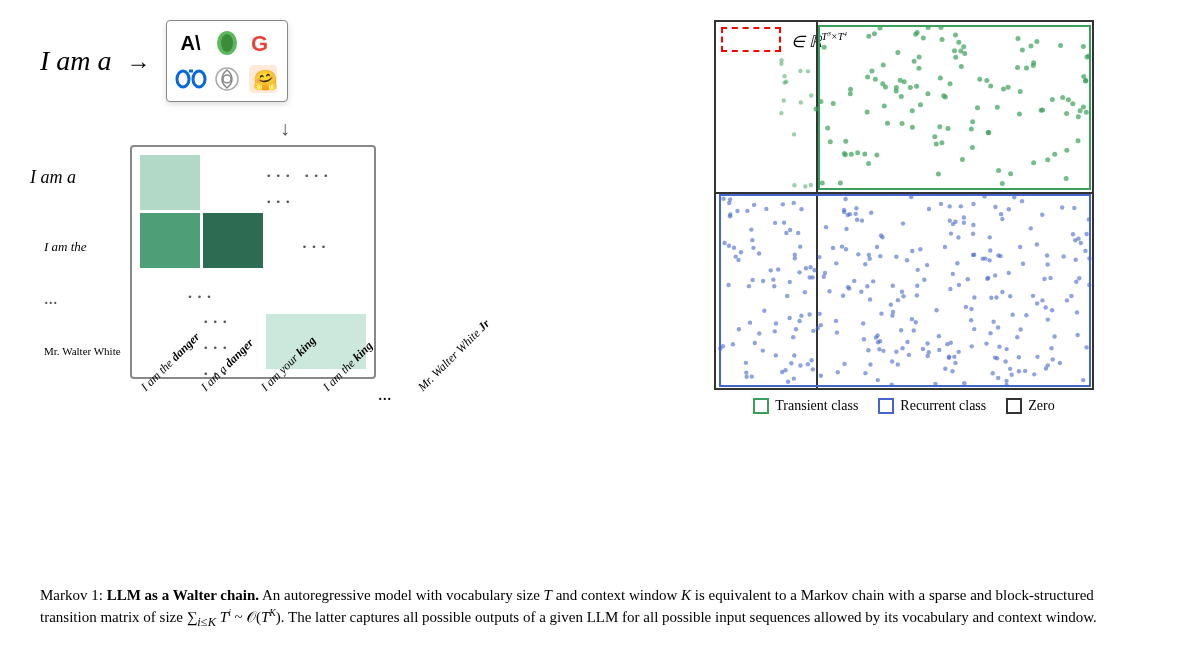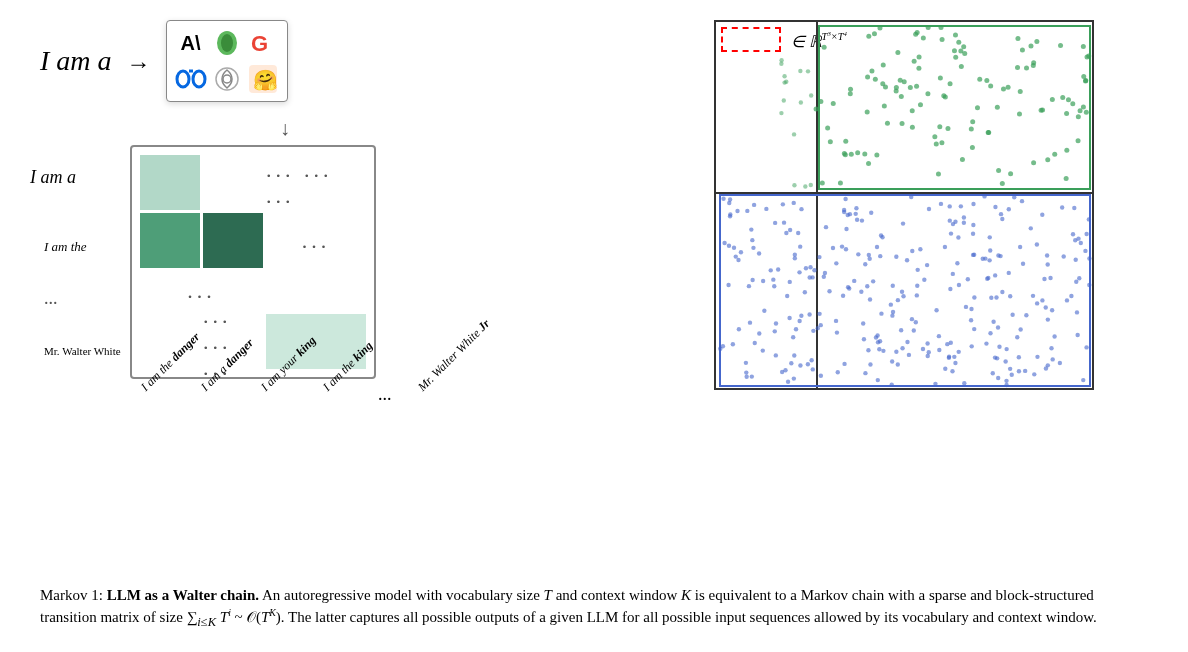--- a/index.html
+++ b/index.html
@@ -800,20 +800,34 @@
               <circle cx="94.7875611016411" cy="163.05706564388896" r="2.2" fill="#3a9f5a" opacity="0.5"></circle>
               <circle cx="68.57980254625883" cy="54.222448351068834" r="2.2" fill="#3a9f5a" opacity="0.5"></circle>
               <circle cx="84.3636274667118" cy="48.92924399248254" r="2.2" fill="#3a9f5a" opacity="0.5"></circle>
               <circle cx="84.86481541755126" cy="80.42594987938735" r="2.2" fill="#3a9f5a" opacity="0.5"></circle>
               <circle cx="92.00806749892241" cy="49.36614422068572" r="2.2" fill="#3a9f5a" opacity="0.5"></circle>
               <circle cx="65.423542991675" cy="91.11833148041585" r="2.2" fill="#3a9f5a" opacity="0.5"></circle>
             </svg>
         </div>
       </div>
 
+      <div class="legend">
+        <div class="legend-item">
+          <div class="legend-box" style="border-color: #3a9f5a;"></div>
+          <span>Transient class</span>
+        </div>
+        <div class="legend-item">
+          <div class="legend-box" style="border-color: #4466cc;"></div>
+          <span>Recurrent class</span>
+        </div>
+        <div class="legend-item">
+          <div class="legend-box" style="border-color: #333;"></div>
+          <span>Zero</span>
+        </div>
+      </div>
     </div>
   </div>
 
   <div class="caption">
     <span>Markov 1:</span>
     <span class="caption-bold"> LLM as a Walter chain.</span>
     <span> An autoregressive model with vocabulary size <em>T</em> and context window <em>K</em> is equivalent to a Markov chain with a sparse and block-structured transition matrix of size ∑<sub><em>i</em>≤<em>K</em></sub> <em>T</em><sup><em>i</em></sup> ~ 𝒪(<em>T</em><sup><em>K</em></sup>). The latter captures all possible outputs of a given LLM for all possible input sequences allowed by its vocabulary and context window.</span>
   </div>
 </div>
 

